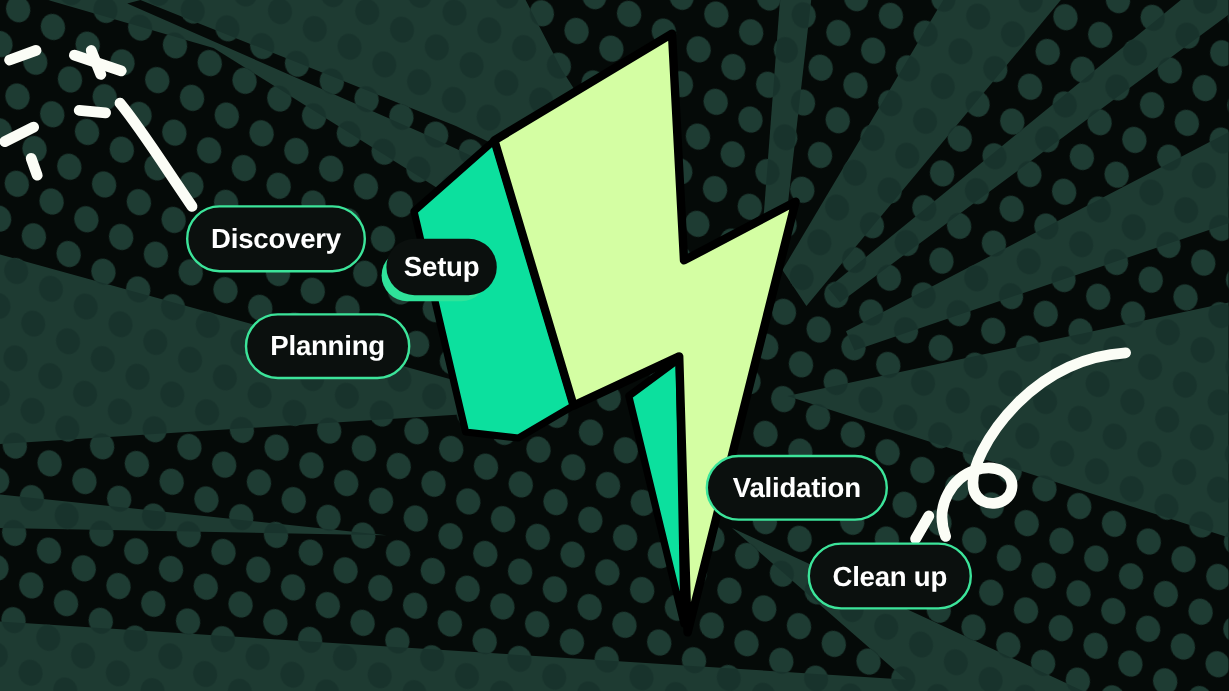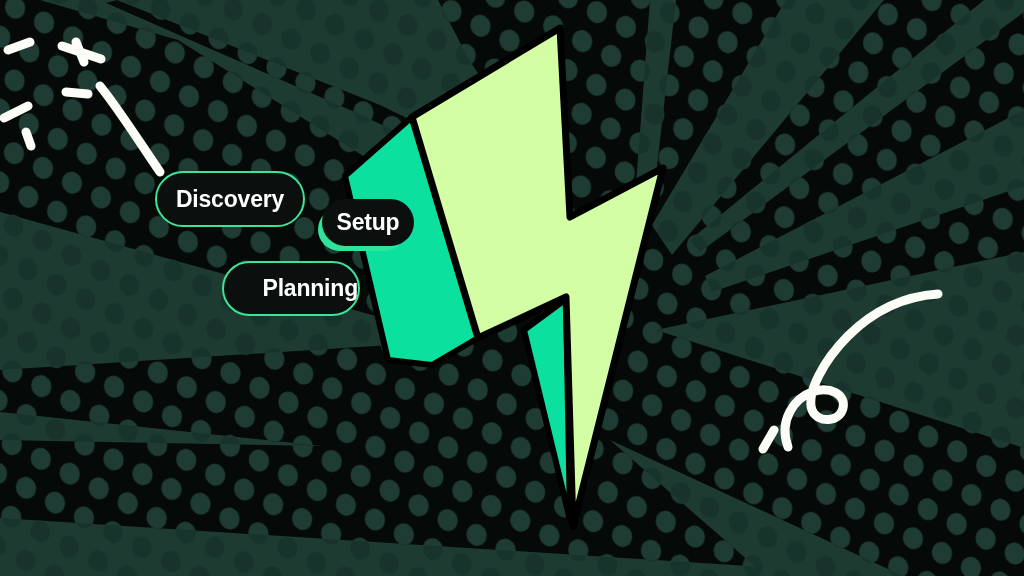--- a/index.html
+++ b/index.html
@@ -13,21 +13,21 @@
     position:absolute;display:flex;align-items:center;justify-content:center;
     background:#0b100e;border:2px solid #3ce49a;border-radius:999px;
     color:#ffffff;font-weight:700;font-size:23px;letter-spacing:-0.2px;
     box-sizing:border-box;white-space:nowrap;
   }
   .pill-discovery{left:155px;top:171px;width:150px;height:56px;}
   .pill-setup{
     left:322px;top:199px;width:92px;height:47px;border:none;
     box-shadow:-6px 7px 0 -2px #2fe39a;
   }
-  .pill-planning{left:222px;top:261px;width:138px;height:55px;justify-content:flex-end;}
+  .pill-planning{left:204px;top:261px;width:138px;height:55px;}
   .pill-code-migration{left:596px;top:277px;width:214px;height:55px;}
   .pill-validation{left:588px;top:379px;width:152px;height:55px;}
   .pill-cleanup{left:673px;top:452px;width:137px;height:56px;}
 
   .bolt-front{fill:#d4fea3;stroke:#000000;stroke-width:7;stroke-linejoin:round;}
   .bolt-side{fill:#0ce09e;stroke:#000000;stroke-width:6;stroke-linejoin:round;}
   .doodle{fill:none;stroke:#fbfdf6;stroke-width:9;stroke-linecap:round;stroke-linejoin:round;}
 </style>
 </head>
 <body>
@@ -94,14 +94,20 @@
 
   <div class="pill pill-discovery">
     <span>Discovery</span>
   </div>
   <div class="pill pill-setup">
     <span>Setup</span>
   </div>
   <div class="pill pill-planning">
     <span>Planning</span>
   </div>
+  <div class="pill pill-validation">
+    <span>Validation</span>
+  </div>
+  <div class="pill pill-cleanup">
+    <span>Clean up</span>
+  </div>
 
 </div>
 
 </body></html>

